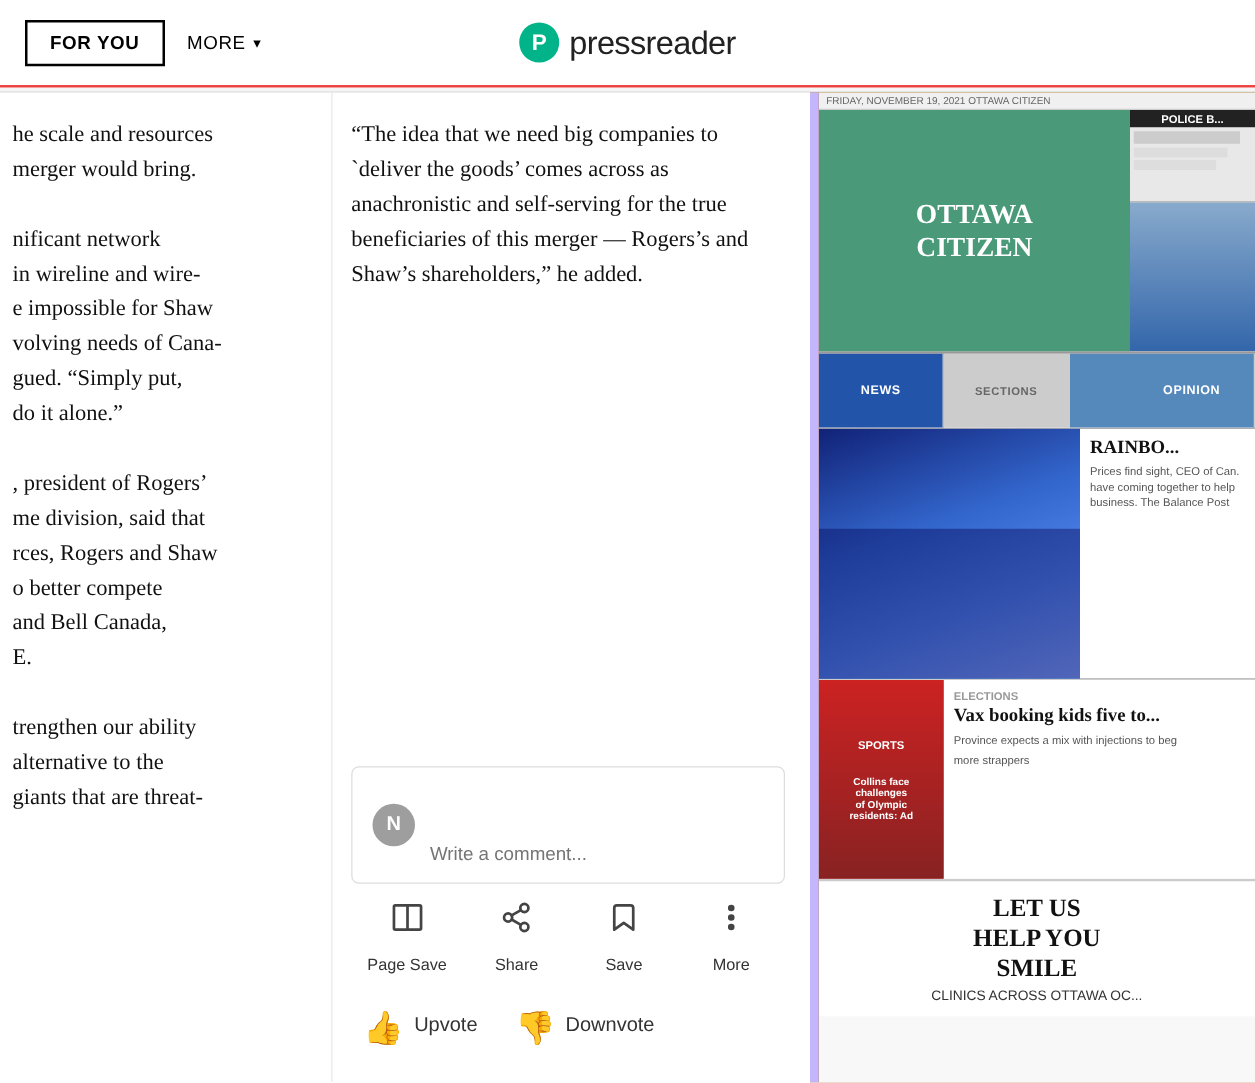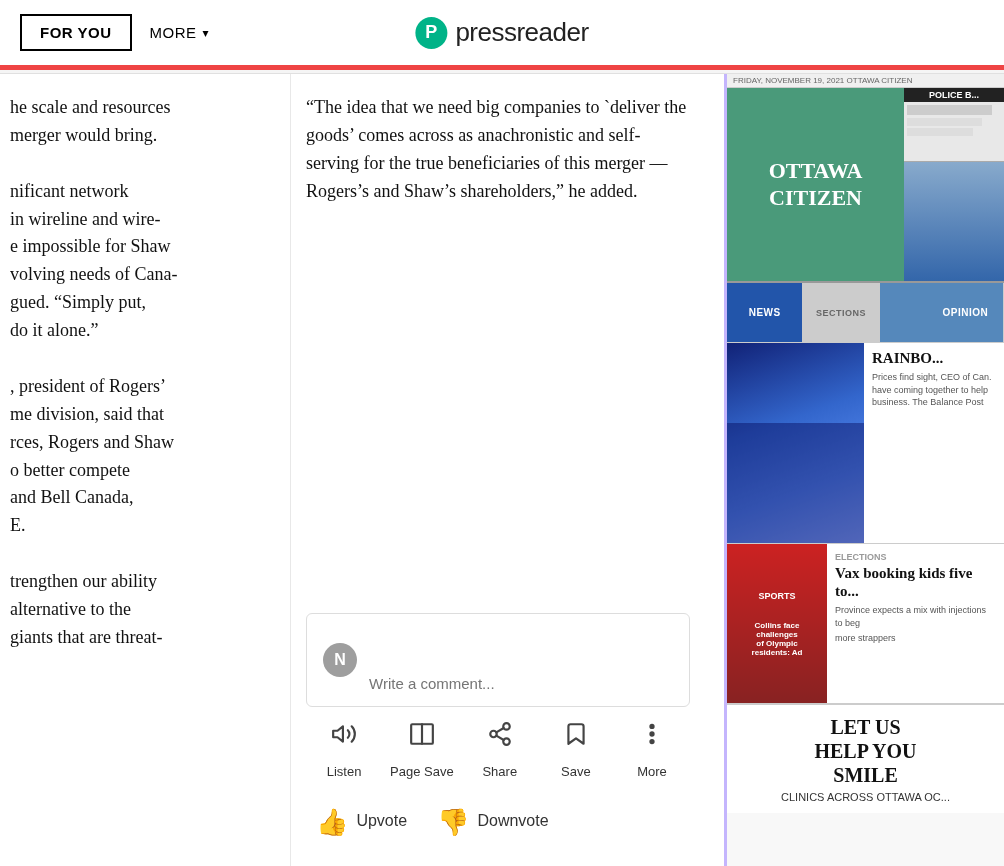--- a/index.html
+++ b/index.html
@@ -11,21 +11,21 @@
       overflow: hidden;
       position: relative;
     }
 
     
     .header {
       display: flex;
       align-items: center;
       padding: 0 20px;
       height: 70px;
-      border-bottom: 5px solid #ef4444;
+      border-bottom: 2px solid #ef4444;
       background: #fff;
       position: relative;
     }
     .nav-for-you {
       border: 2px solid #000;
       padding: 8px 18px;
       font-family: Arial, sans-serif;
       font-weight: 700;
       font-size: 15px;
       letter-spacing: 0.5px;
@@ -203,23 +203,23 @@
       font-size: 26px;
       color: #2196F3;
     }
     .vote-thumb-down {
       font-size: 26px;
       color: #666;
     }
 
     
     .right-sidebar {
-      width: 280px;
+      width: 356px;
       background: #a16207;
-      border-left: 3px solid #c4b5fd;
+      border-left: 7px solid #c4b5fd;
       overflow: hidden;
       display: flex;
       flex-direction: column;
     }
 
     
     .newspaper-container {
       width: 100%;
       height: 100%;
       background: #f8f8f8;
@@ -474,30 +474,20 @@
 
       <div class="comment-box">
         <div class="comment-avatar">N</div>
         <input class="comment-input" type="text" placeholder="Write a comment..." style="">
       </div>
 
       <div class="action-bar">
         <div class="action-item">
           <span class="action-icon">
             <svg width="26" height="26" viewBox="0 0 24 24" fill="none" stroke="#444" stroke-width="2" stroke-linecap="round" stroke-linejoin="round">
-              <polygon points="11 5 6 9 2 9 2 15 6 15 11 19 11 5"></polygon>
-              <path d="M15.54 8.46a5 5 0 0 1 0 7.07"></path>
-              <path d="M19.07 4.93a10 10 0 0 1 0 14.14"></path>
-            </svg>
-          </span>
-          <span>Listen</span>
-        </div>
-        <div class="action-item">
-          <span class="action-icon">
-            <svg width="26" height="26" viewBox="0 0 24 24" fill="none" stroke="#444" stroke-width="2" stroke-linecap="round" stroke-linejoin="round">
               <rect x="2" y="3" width="20" height="18" rx="1" ry="1"></rect>
               <line x1="12" y1="3" x2="12" y2="21"></line>
             </svg>
           </span>
           <span>Page Save</span>
         </div>
         <div class="action-item">
           <span class="action-icon">
             <svg width="26" height="26" viewBox="0 0 24 24" fill="none" stroke="#444" stroke-width="2" stroke-linecap="round" stroke-linejoin="round">
               <circle cx="18" cy="5" r="3"></circle>

